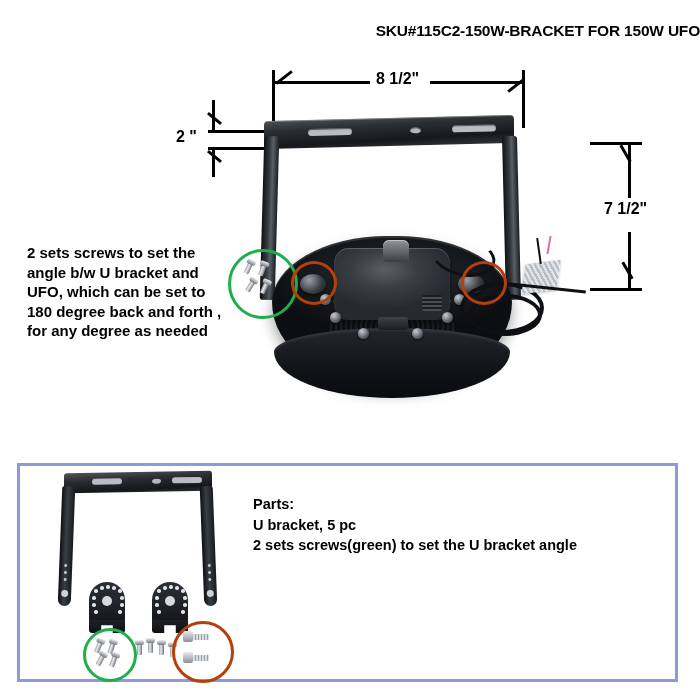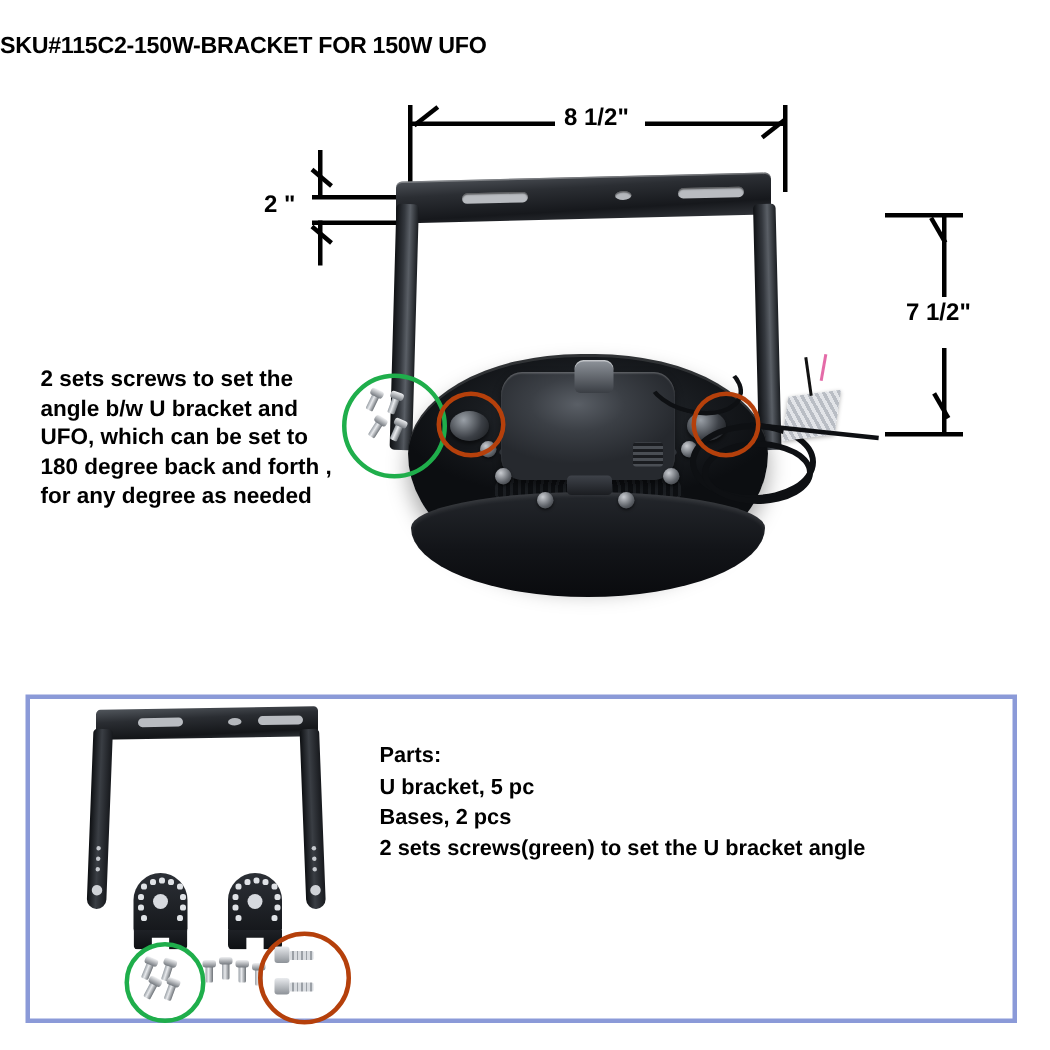--- a/index.html
+++ b/index.html
@@ -9,21 +9,21 @@
     font-family:"Liberation Sans", sans-serif;
     position:relative;
     overflow:hidden;
     -webkit-font-smoothing:none;
   }
   .abs{position:absolute;}
 
   
   #title{
     left:0;top:22px;width:700px;
-    text-align:left;
+    text-align:right;
     font-size:15.5px;font-weight:bold;color:#000;
     letter-spacing:-0.2px;
     white-space:nowrap;
   }
 
   
   .dimline{background:#000;}
   .hline{height:3px;}
   .vline{width:3px;}
   .dimtext{
@@ -417,15 +417,14 @@
   <div class="shaft" style="left:10px;top:3px;"></div>
 </div>
 <div class="boltset" style="left:183px;top:652px;">
   <div class="hexhead" style="left:0;top:0;"></div>
   <div class="shaft" style="left:10px;top:3px;"></div>
 </div>
 
 <div class="abs" id="parts">
   <div>Parts:</div>
   <div>U bracket, 5 pc</div>
-  <div>Bases, 2 pcs</div>
   <div>2 sets screws(green) to set the U bracket angle</div>
 </div>
 
 </body></html>

